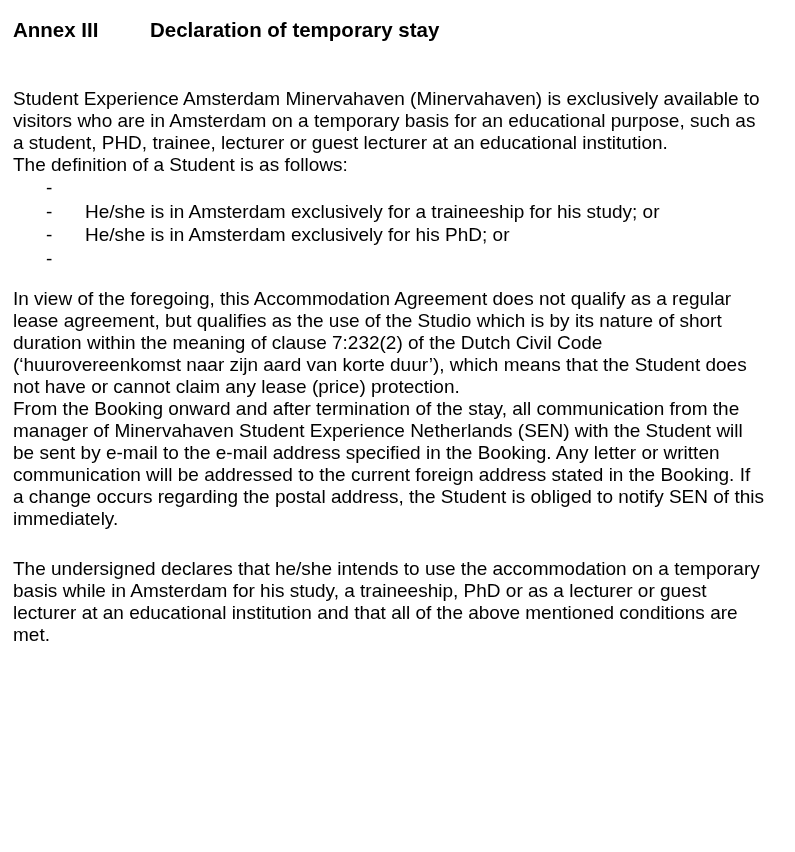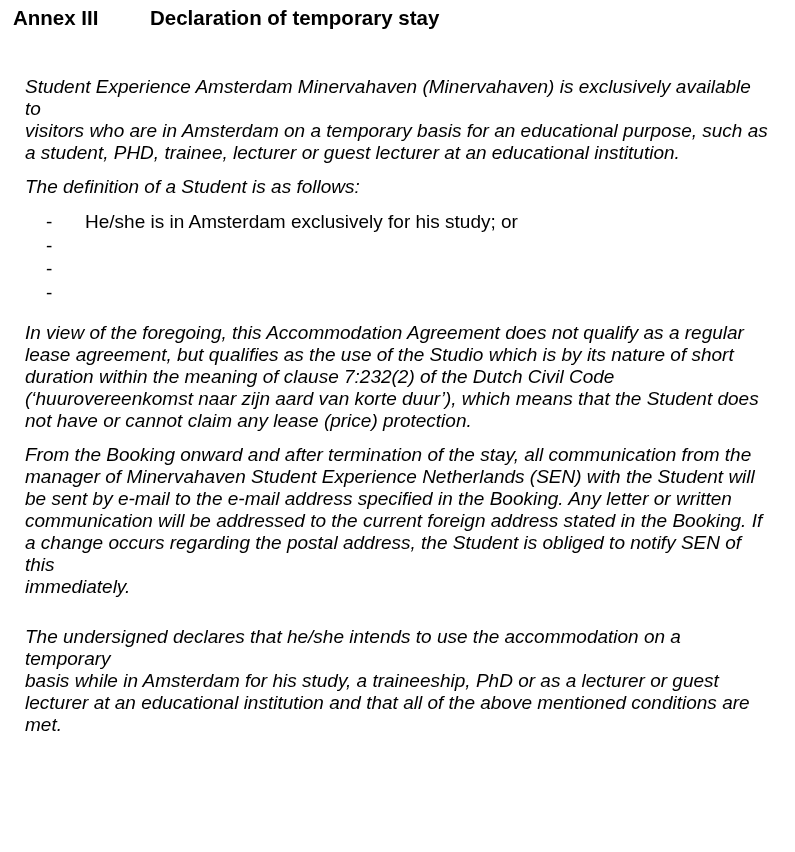--- a/index.html
+++ b/index.html
@@ -16,31 +16,30 @@
     -webkit-font-smoothing: antialiased;
   }
   .doc {
     padding: 3px 14px 0 13px;
     font-size: 19px;
     line-height: 22px;
   }
   .title-line {
     font-size: 20.5px;
     line-height: 22px;
-    margin: 4px 0 47px 0;
+    margin: 16px 0 47px 0;
     white-space: nowrap;
   }
   .annex-label {
     display: inline-block;
     min-width: 137px;
   }
   .doc p {
-    margin: 12px;
+    margin: 0;
     white-space: pre-line;
-    font-style: italic;
   }
   .para-intro        { margin-bottom: 23px; }
   .para-def-heading  { margin-bottom: 23px; }
   .para-def-intro    { margin-bottom: 26px; }
   .para-aware        { margin-bottom: 24px; }
   .para-agreement    { margin-bottom: 0; }
   .para-communication{ margin-bottom: 28px; }
   .para-declaration  { margin-bottom: 0; }
   .agreement-block   { margin-bottom: 28px; }
 
@@ -69,27 +68,28 @@
   <p class="para-intro">Student Experience Amsterdam Minervahaven (Minervahaven) is exclusively available to
 visitors who are in Amsterdam on a temporary basis for an educational purpose, such as
 a student, PHD, trainee, lecturer or guest lecturer at an educational institution.</p>
 
   <p class="para-def-heading">The definition of a Student is as follows:</p>
 
 
   <ul class="condition-list">
     <li>
       <span class="dash">-</span>
-      <span>He/she is in Amsterdam exclusively for his study; or</span>
     </li>
     <li>
       <span class="dash">-</span>
+      <span>He/she is in Amsterdam exclusively for a traineeship for his study; or</span>
     </li>
     <li>
       <span class="dash">-</span>
+      <span>He/she is in Amsterdam exclusively for his PhD; or</span>
     </li>
     <li>
       <span class="dash">-</span>
     </li>
   </ul>
 
 
   <div class="agreement-block">
     <p class="para-agreement">In view of the foregoing, this Accommodation Agreement does not qualify as a regular
 lease agreement, but qualifies as the use of the Studio which is by its nature of short

